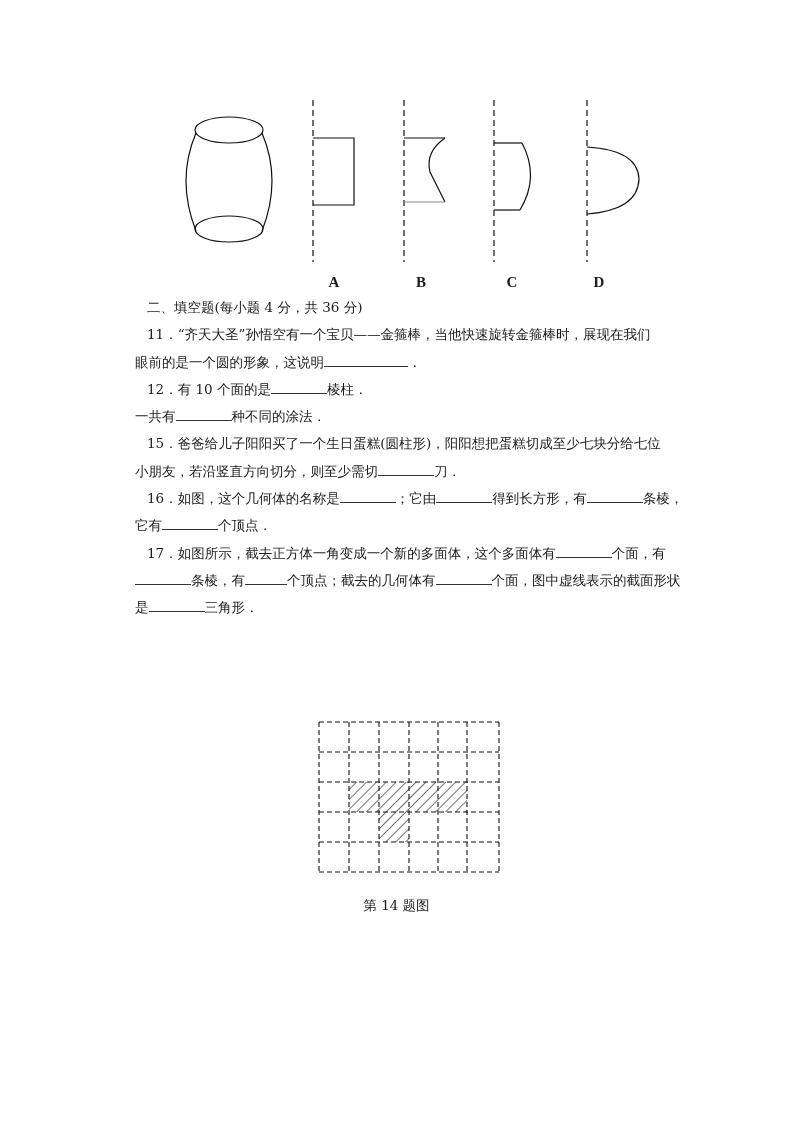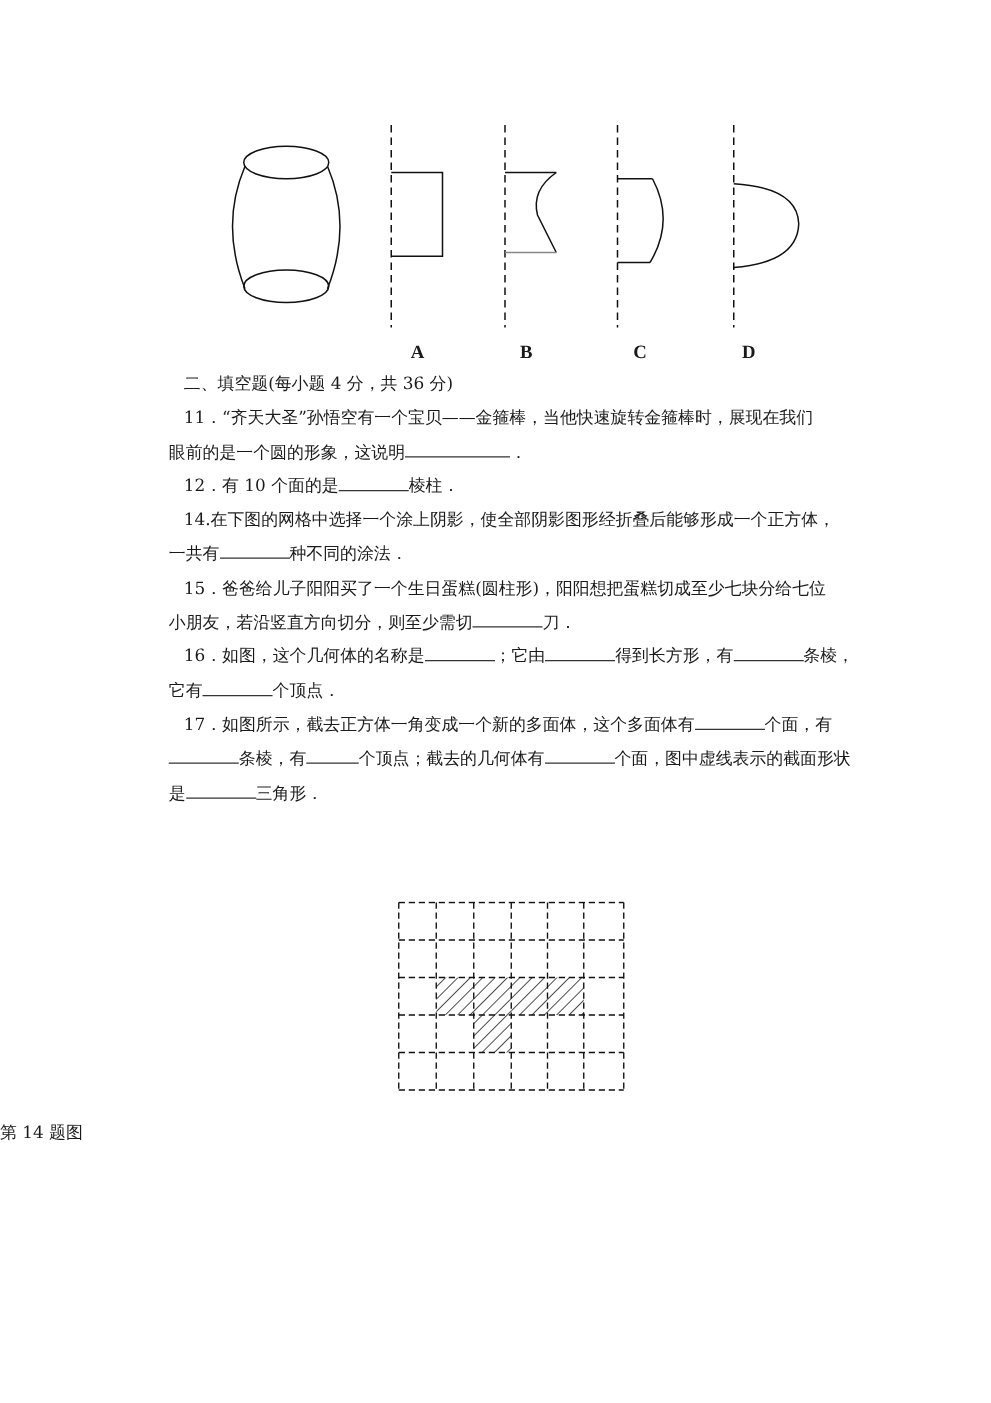--- a/index.html
+++ b/index.html
@@ -8,21 +8,21 @@
   .figure-top { position: absolute; left: 0; top: 0; width: 793px; height: 300px; }
   .choice-label { position: absolute; top: 274px; font-family: "Liberation Serif", serif; font-size: 15px; font-weight: bold; width: 20px; text-align: center; }
   .text-block { position: absolute; left: 117px; width: 556px; top: 294px; font-size: 13.5px; line-height: 27.3px; }
   .line { white-space: nowrap; height: 27.3px; overflow: visible; padding-left: 18px; }
   .indent { padding-left: 30px; }
   .blank { display: inline-block; border-bottom: 1px solid #333; height: 14px; vertical-align: baseline; }
   .w-long { width: 84px; }
   .w-med { width: 56px; }
   .w-short { width: 42px; }
   .grid-figure { position: absolute; left: 318px; top: 721px; }
-  .caption { position: absolute; top: 897px; left: 0; width: 793px; font-size: 13.5px; }
+  .caption { position: absolute; top: 897px; left: 0; width: 793px; text-align: center; font-size: 13.5px; }
 </style>
 </head>
 <body>
 
 <svg class="figure-top" width="793" height="300" viewBox="0 0 793 300">
   <g fill="none" stroke="#111" stroke-width="1.2">
     <ellipse cx="229" cy="130" rx="34" ry="13"></ellipse>
     <ellipse cx="229" cy="229" rx="34" ry="13"></ellipse>
     <path d="M196,133 Q176,180 196,231"></path>
     <path d="M262,133 Q282,180 262,231"></path>
@@ -60,21 +60,20 @@
   <div class="line indent">11．“齐天大圣”孙悟空有一个宝贝——金箍棒，当他快速旋转金箍棒时，展现在我们</div>
   <div class="line">
     <span>眼前的是一个圆的形象，这说明</span><span class="blank w-long"></span><span>．</span>
   </div>
 
   <div class="line indent">
     <span>12．有 10 个面的是</span><span class="blank w-med"></span><span>棱柱．</span>
   </div>
 
 
-  <div class="line indent">14.在下图的网格中选择一个涂上阴影，使全部阴影图形经折叠后能够形成一个正方体，</div>
   <div class="line">
     <span>一共有</span><span class="blank w-med"></span><span>种不同的涂法．</span>
   </div>
 
   <div class="line indent">15．爸爸给儿子阳阳买了一个生日蛋糕(圆柱形)，阳阳想把蛋糕切成至少七块分给七位</div>
   <div class="line">
     <span>小朋友，若沿竖直方向切分，则至少需切</span><span class="blank w-med"></span><span>刀．</span>
   </div>
 
   <div class="line indent">

